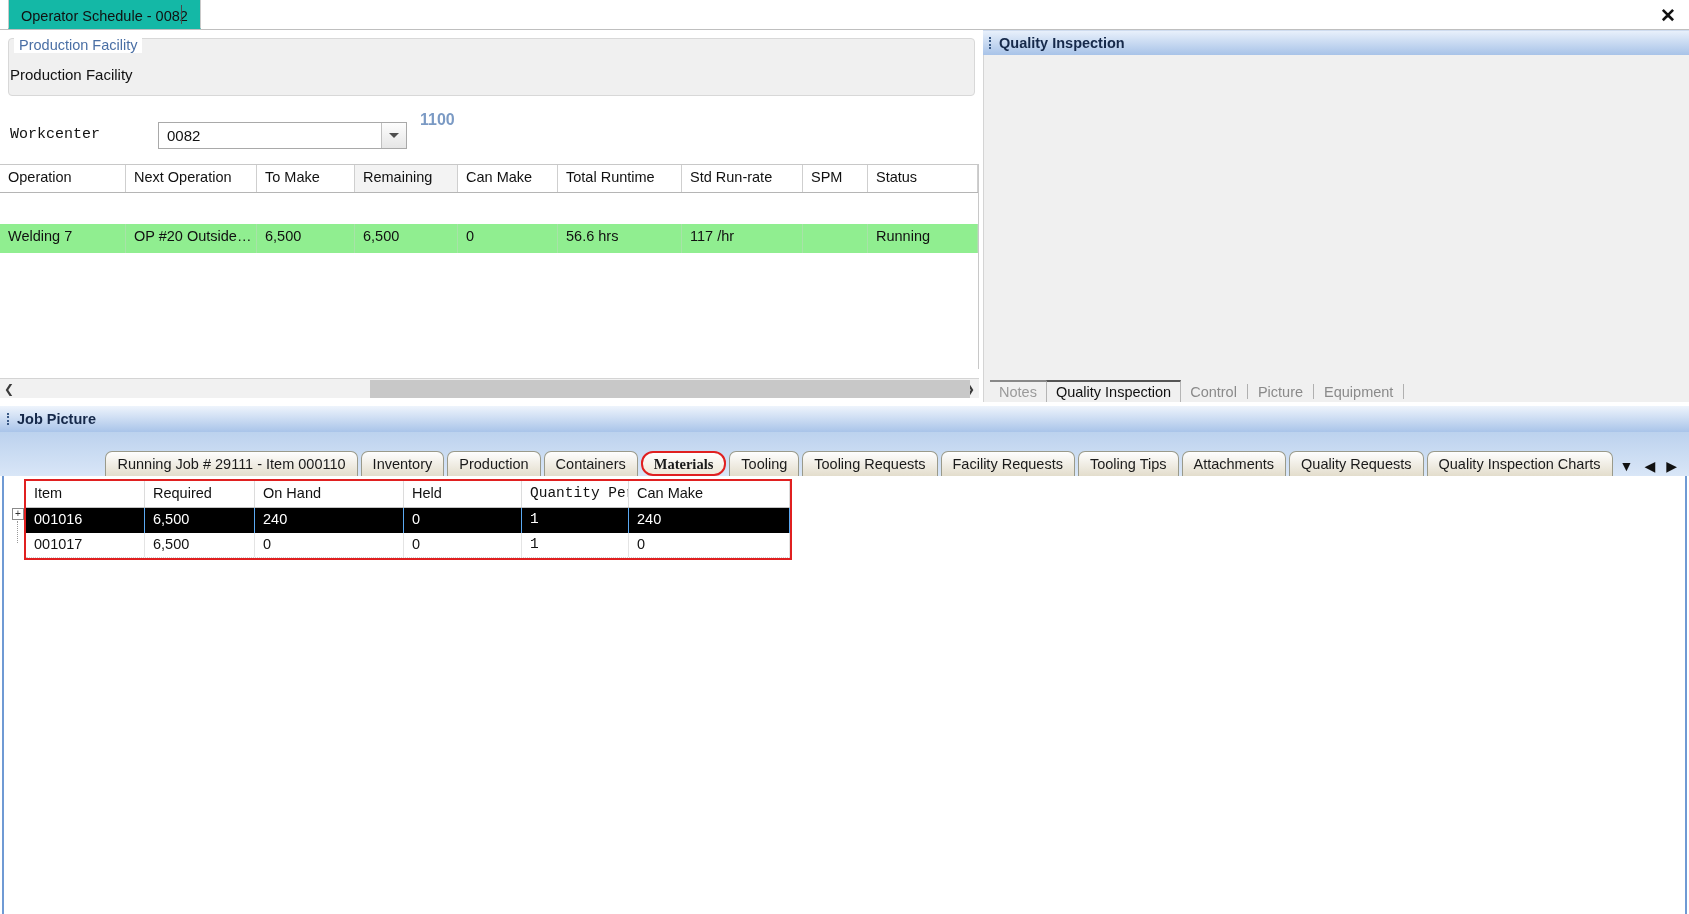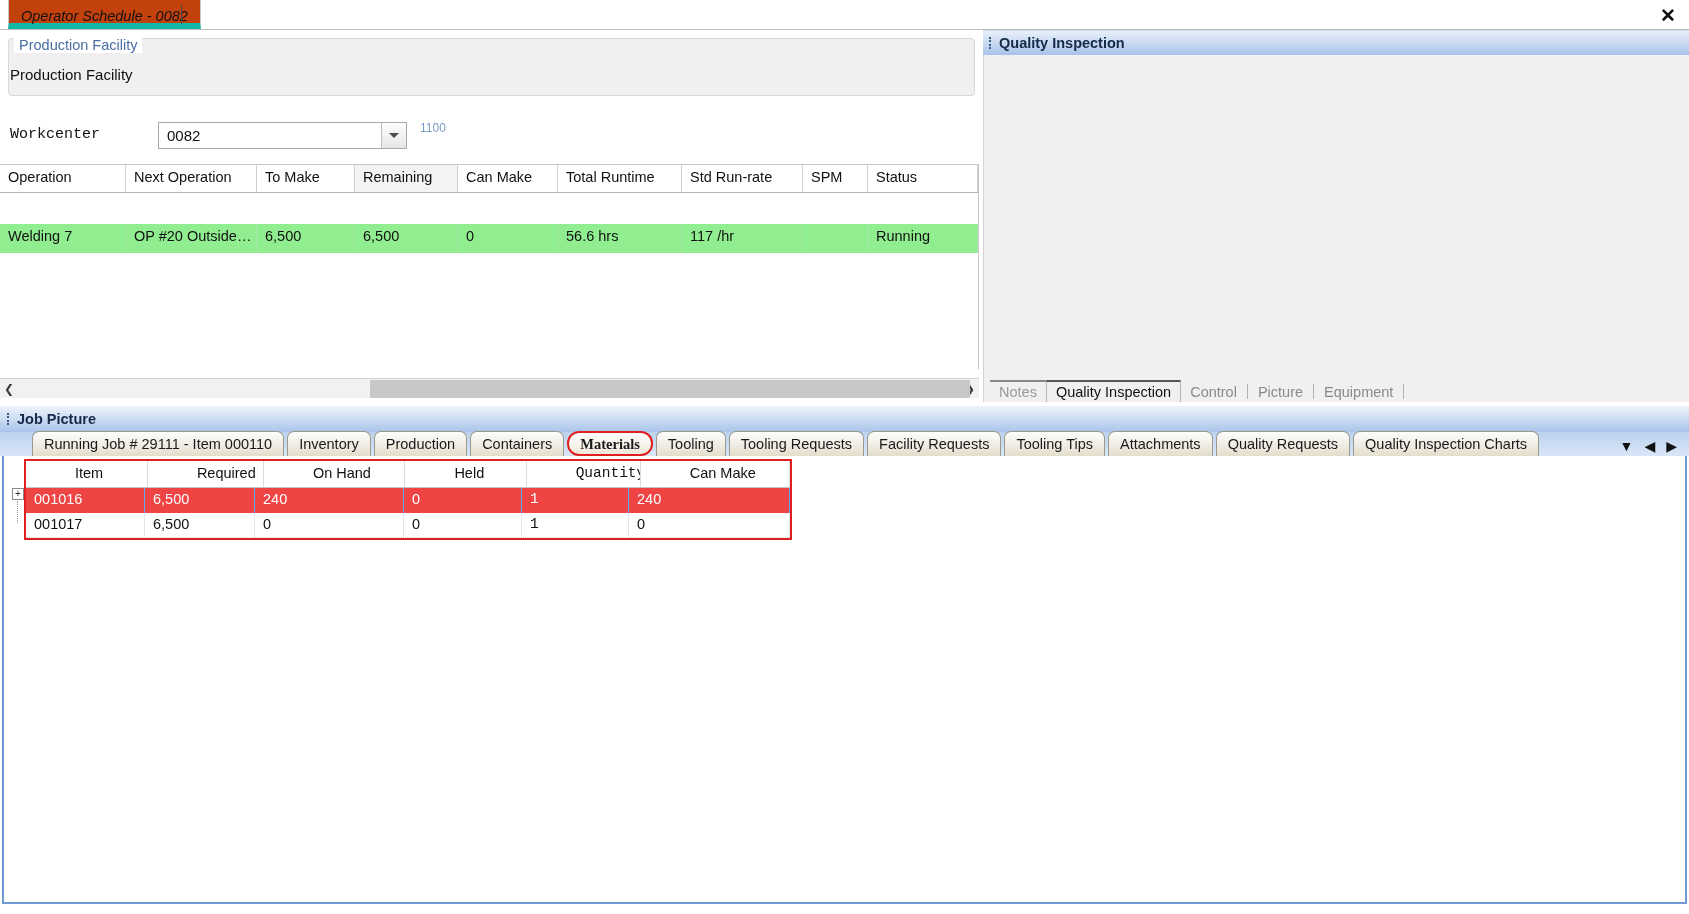--- a/index.html
+++ b/index.html
@@ -22,29 +22,28 @@
   .winbar {
     position: absolute; left: 0; top: 0;
     width: 1689px; height: 30px;
     background: #ffffff;
     border-bottom: 1px solid #bfbfbf;
   }
   .win-tab {
     position: absolute; left: 8px; top: 0px;
     height: 29px;
     padding: 4px 12px 0 12px;
-    background: #c2410c;
+    background: #14b8a6;
     border-left: 1px solid #c9c9c9;
     border-right: 1px solid #c9c9c9;
-    border-bottom: 6px solid #14b8a6;
+    border-bottom: 1px solid #14b8a6;
     font-size: 14.5px;
     line-height: 24px;
     color: #111;
     white-space: nowrap;
-    font-style: italic;
   }
   .win-tab-caret {
     position: absolute; left: 181px; top: 5px;
     width: 1px; height: 19px; background: #4a4a4a;
   }
   .win-close {
     position: absolute; right: 8px; top: 2px;
     width: 26px; height: 26px;
     display: flex; align-items: center; justify-content: center;
     font-size: 19px; font-weight: bold; color: #111;
@@ -101,22 +100,22 @@
     border-right: 5px solid transparent;
     border-top: 5px solid #4e4e4e;
   }
   #combo-pf { left: 158px; top: 33px; width: 254px; }
   .lbl-wc {
     position: absolute; left: 10px; top: 96px;
     font-size: 15px; color: #111; font-family: Liberation Mono, monospace;
   }
   #combo-wc { left: 158px; top: 92px; width: 249px; }
   .wc-code {
-    position: absolute; left: 420px; top: 91px;
-    font-size: 12px; font-weight: normal; color: #7b9ac4;
+    position: absolute; left: 420px; top: 81px;
+    font-size: 16px; font-weight: bold; color: #7b9ac4;
   }
 
   
   .opgrid {
     position: absolute; left: 0px; top: 134px;
     width: 979px; height: 205px;
     background: #ffffff;
     border-top: 1px solid #c8c8c8;
     border-right: 1px solid #c8c8c8;
     overflow: hidden;
@@ -228,24 +227,24 @@
   }
   .jd-caption {
     height: 26px;
     background: linear-gradient(#eef4fc, #a9c4e9);
     display: flex; align-items: center;
     padding-left: 5px;
     font-size: 14.5px; font-weight: bold; color: #16294a;
   }
   .jd-tabstrip {
     position: relative;
-    height: 24px;
+    height: 44px;
     background: linear-gradient(#bcd2ee, #d9e6f7);
     padding-left: 32px;
-    display: flex; align-items: flex-end;
+    display: flex; align-items: flex-end; justify-content: center;
   }
   .jtab {
     position: relative;
     height: 25px;
     margin-right: 3px;
     padding: 3px 11px 0 11px;
     font-size: 14.5px; color: #1a1a1a;
     background: linear-gradient(#fefefe, #e3ddcc);
     border: 1px solid #9a9a8a;
     border-bottom: none;
@@ -282,30 +281,30 @@
     position: absolute; left: 20px; top: 3px;
     width: 768px;
     border: 2px solid #e02020;
     background: #ffffff;
   }
   .mat-head { display: flex; height: 27px; background: #ffffff; border-bottom: 1px solid #c4c4c4; }
   .mat-head .mh {
     border-right: 1px solid #dcdcdc;
     padding: 4px 0 0 8px;
     font-size: 14.5px; color: #111;
-    white-space: nowrap; overflow: hidden; margin-left: 41px;
+    white-space: nowrap; overflow: hidden;
   }
   .mat-row { display: flex; height: 25px; }
   .mat-row .mr {
     border-right: 1px solid #e4e4e4;
     padding: 3px 0 0 8px;
     font-size: 14.5px; color: #111;
     white-space: nowrap; overflow: hidden;
   }
-  .mat-row.selected { background: #ef4444; }
+  .mat-row.selected { background: #000000; }
   .mat-row.selected .mr { color: #ffffff; border-right: 1px solid #5aa9f2; }
   .mat-row.alt { background: #ffffff; border-bottom: 1px dotted #cfcfcf; }
   .m0 { width: 119px; } .m1 { width: 110px; } .m2 { width: 149px; }
   .m3 { width: 118px; } .m4 { width: 107px; font-family: Liberation Mono, monospace; } .m5 { width: 161px; }
 
   .expander {
     position: absolute; left: 8px; top: 32px;
     width: 12px; height: 12px;
     border: 1px solid #8a8a8a;
     background: #ffffff;

